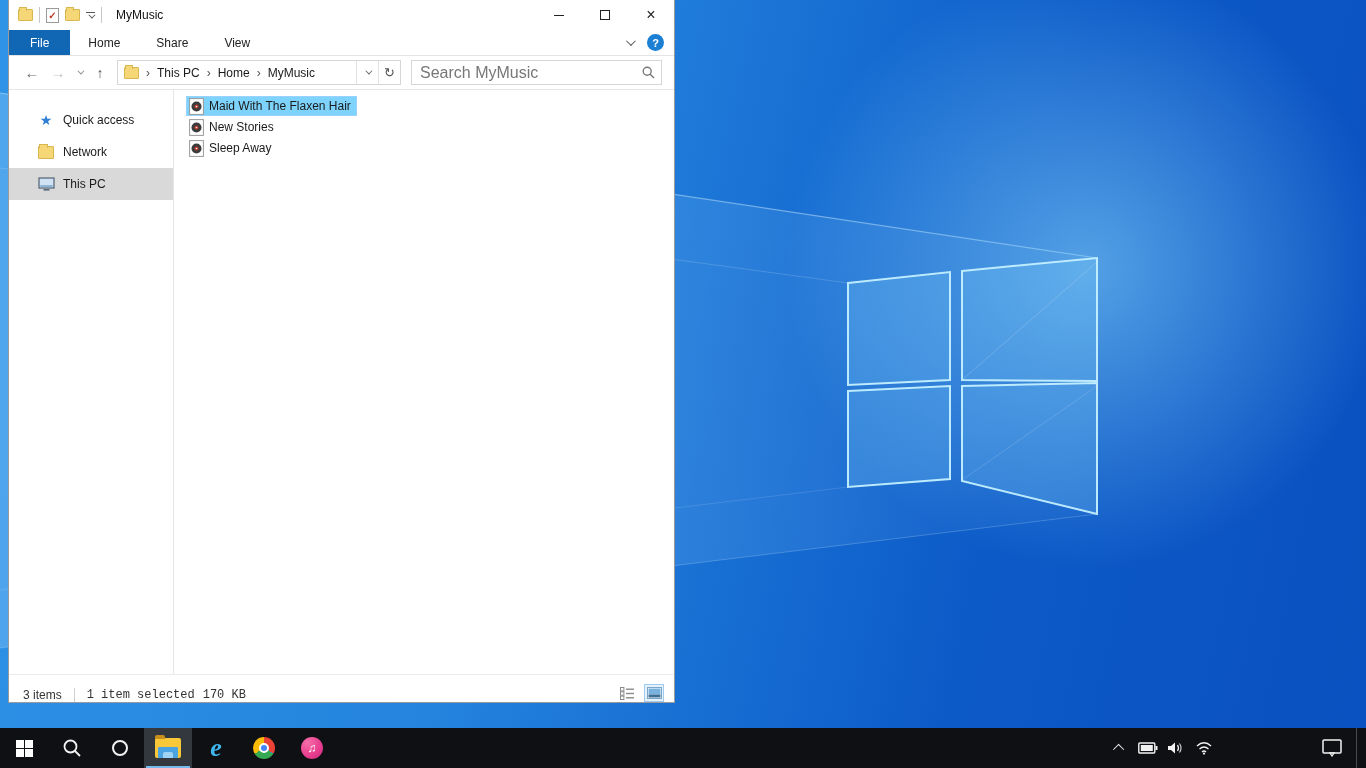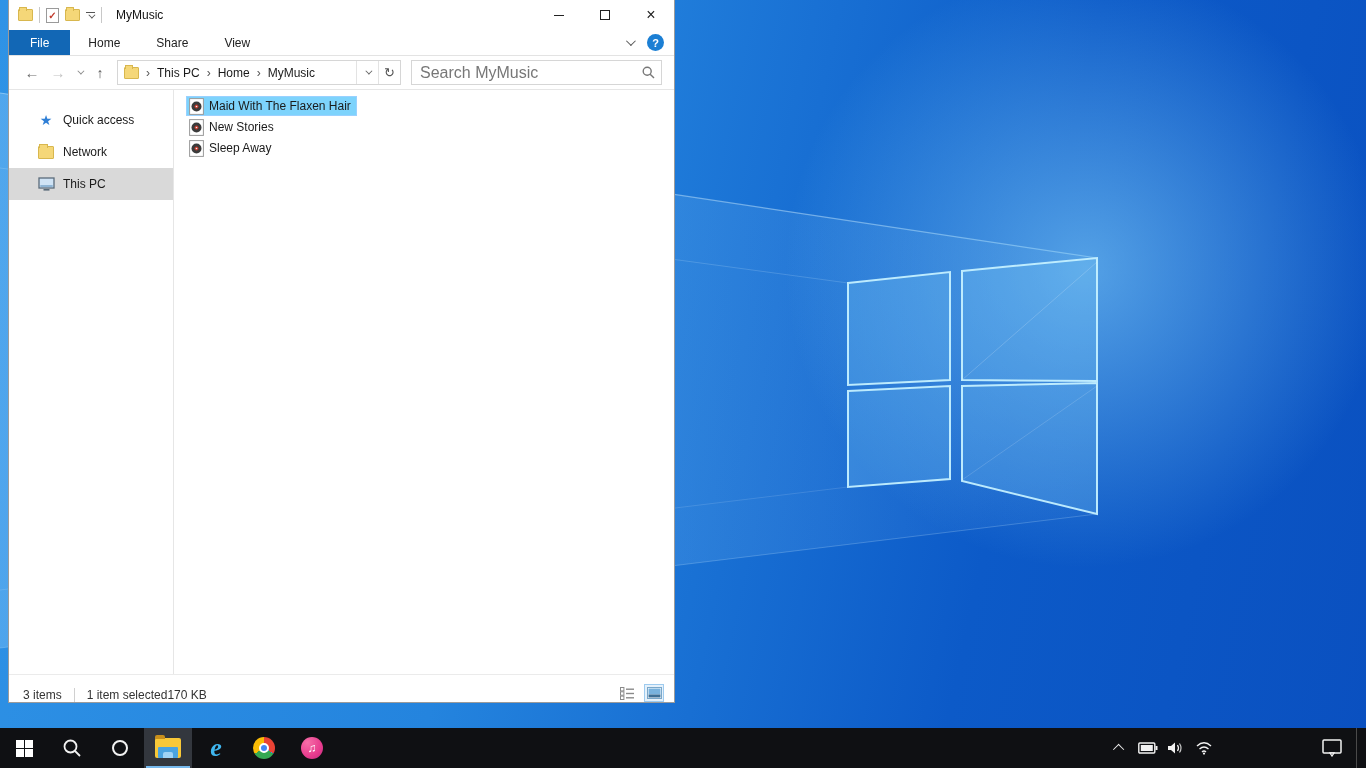--- a/index.html
+++ b/index.html
@@ -90,21 +90,21 @@
 
   .filepane { flex: 1 1 auto; padding: 6px 0 0 12px; }
   .file-row { display: inline-flex; align-items: center; gap: 5px; height: 20px;
     padding: 0 5px 0 2px; border: 1px solid transparent; margin-bottom: 1px; }
   .file-row.selected { background: #7dd3fc; border-color: #99d1ff; justify-content: center; }
   .file-list { display: flex; flex-direction: column; align-items: flex-start; }
 
   .statusbar { flex: 0 0 28px; border-top: 1px solid #ebebeb; display: flex; align-items: flex-end;
     padding: 0 10px 0 14px; color: #333; }
   .status-sep { width: 1px; height: 14px; background: #d0d0d0; margin: 0 12px; }
-  .status-group { display: flex; gap: 0; }
+  .status-group { display: flex; gap: 8px; font-family: Liberation Mono, monospace; }
   .status-views { margin-left: auto; display: flex; gap: 7px; align-items: center; }
   .view-btn { width: 20px; height: 18px; display: flex; align-items: center; justify-content: center; }
   .view-btn.active { border: 1px solid #9ecbef; background: #e5f1fb; }
 
   
   .taskbar { position: absolute; left: 0; bottom: 0; width: 1366px; height: 40px;
     background: #0f1013; display: flex; align-items: stretch; }
   .tb-btn { width: 48px; display: flex; align-items: center; justify-content: center; position: relative; }
   .tb-btn.active { background: #33373e; }
   .tb-btn.active::after { content: ""; position: absolute; left: 2px; right: 2px; bottom: 0;

